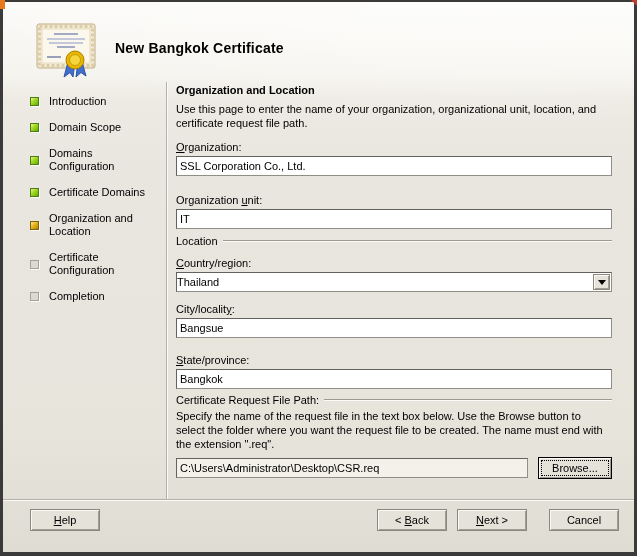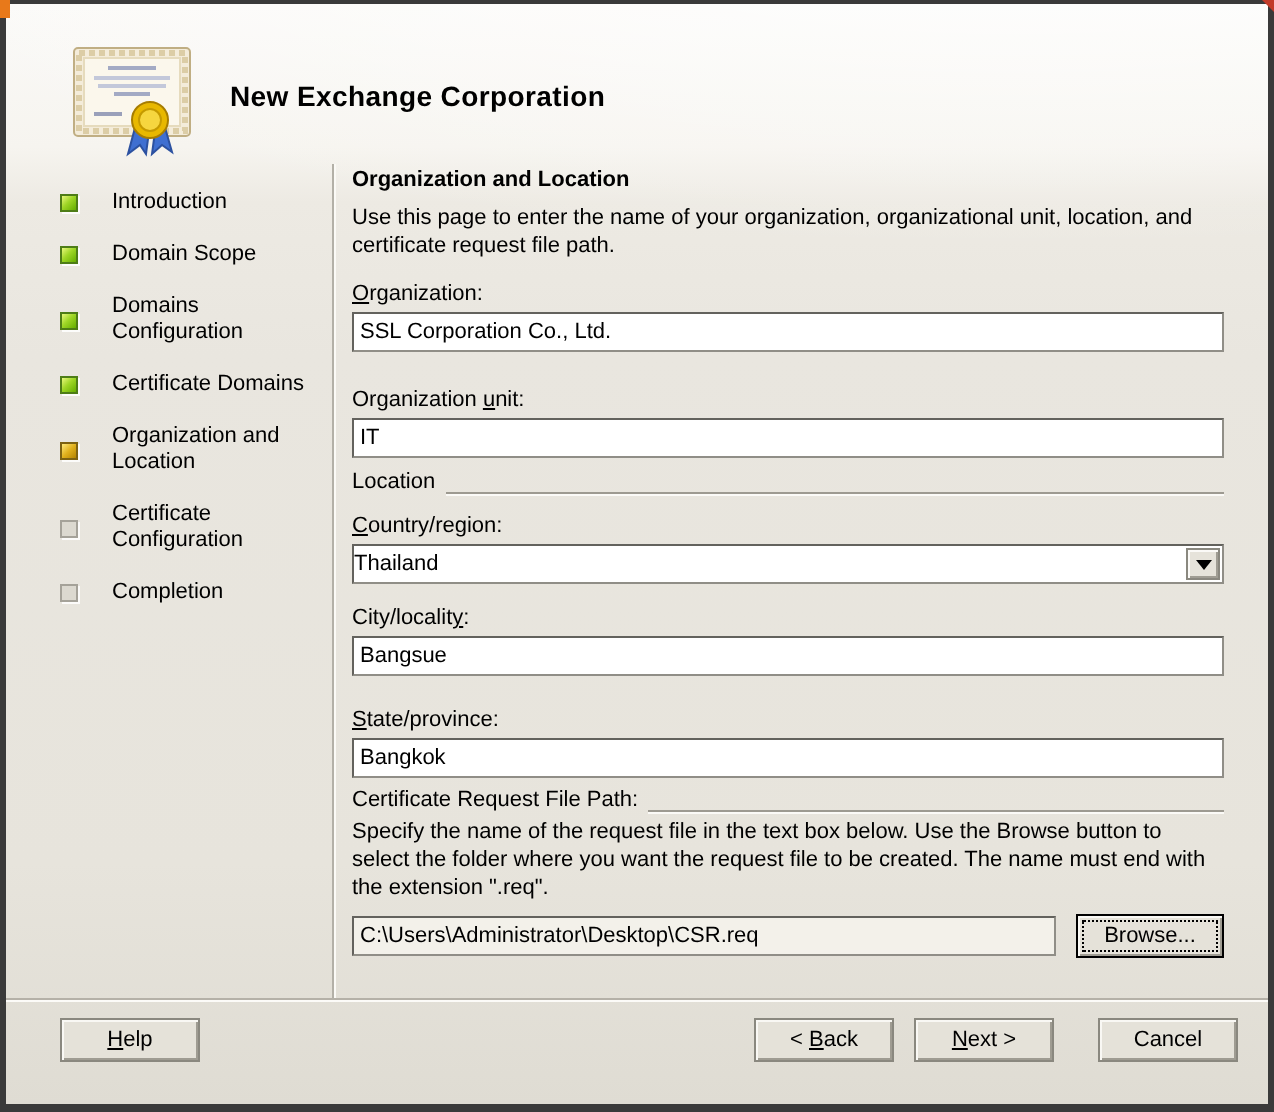--- a/index.html
+++ b/index.html
@@ -17,21 +17,21 @@
   .corner-tr { position:absolute; right:-3px; top:-2px; width:0; height:0;
                border-top:6px solid #c23b2a; border-left:6px solid transparent; }
 
   
   .header { height:78px; padding:20px 0 0 32px; display:flex; align-items:flex-start; }
   .title { margin:18px 0 0 16px; font-size:14px; font-weight:bold; letter-spacing:.2px; }
 
   
   .body { display:flex; height:419px; }
   .sidebar { width:164px; padding:15px 4px 0 27px; }
-  .step { display:flex; align-items:center; gap:17px; margin-bottom:13px; }
+  .step { display:flex; align-items:center; gap:10px; margin-bottom:13px; }
   .sq { width:9px; height:9px; flex:none; border:1px solid #6a6a5a; box-shadow:1px 1px 0 rgba(255,255,255,.85); }
   .step.done .sq    { background:linear-gradient(135deg,#e9f87c 0%,#9ed626 45%,#64ad00 100%); border-color:#4e7d17; }
   .step.current .sq { background:linear-gradient(135deg,#ffe97a 0%,#e0b01c 50%,#b38300 100%); border-color:#7d6212; }
   .step.pending .sq { background:#dcd9d0; border-color:#a5a299; }
   .lbl { width:106px; line-height:13px; }
 
   .vdivider { width:1px; background:#b3b0a7; box-shadow:1px 0 0 #fbfaf6; margin:2px 0 0; }
 
   .content { flex:1; padding:4px 22px 0 9px; }
   .heading { font-weight:bold; line-height:13px; }
@@ -42,21 +42,21 @@
   .mt5{margin-top:5px}.mt16{margin-top:16px}.mt4{margin-top:4px}
   .mt3{margin-top:3px}.mt6{margin-top:6px}.mt2{margin-top:2px}
 
   .tfield {
     display:block; width:100%; height:20px; padding:2px 3px;
     font:11px "Liberation Sans", sans-serif; color:#000; background:#fff;
     border:1px solid; border-color:#63625d #908e87 #908e87 #63625d;
   }
   .tfield.ro { background:#f3f1ea; }
 
-  .gsep { display:flex; align-items:flex-end; height:13px; }
+  .gsep { display:flex; align-items:center; height:13px; }
   .gsep-rule { flex:1; margin-left:5px; border-top:1px solid #9d9a91; box-shadow:0 1px 0 #fbfaf7; height:0; }
 
   .combo { position:relative; height:20px; border:1px solid; border-color:#63625d #908e87 #908e87 #63625d; background:#fff; }
   .combo-val { position:absolute; left:0; top:3px; }
   .combo-btn {
     position:absolute; top:1px; right:1px; bottom:1px; width:17px;
     background:#e6e3da; border:1px solid #8a887f;
     box-shadow:inset 1px 1px 0 #fbfaf7, inset -1px -1px 0 #a09d93;
     display:flex; align-items:center; justify-content:center;
   }
@@ -100,21 +100,21 @@
       <rect x="19" y="11" width="24" height="2" fill="#a3aac4"></rect>
       <rect x="12" y="16" width="38" height="2" fill="#c3c8da"></rect>
       <rect x="14" y="20" width="34" height="2" fill="#c3c8da"></rect>
       <rect x="22" y="24" width="18" height="2" fill="#a3aac4"></rect>
       <rect x="12" y="34" width="14" height="2" fill="#9aa0ba"></rect>
       <polygon points="33,40 29,55 35,50.5 38,55 40,40" fill="#3f6fd1" stroke="#2c51a0"></polygon>
       <polygon points="43,40 41,55 46,50.5 51,54 47,40" fill="#3f6fd1" stroke="#2c51a0"></polygon>
       <circle cx="40" cy="38" r="9" fill="#e8b800" stroke="#a77d00"></circle>
       <circle cx="40" cy="38" r="5.5" fill="#f6d63f" stroke="#c59a00"></circle>
     </svg>
-    <div class="title">New Exchange Corporation</div>
+    <div class="title">New Bangkok Certificate</div>
   </div>
 
   <div class="body">
     <div class="sidebar">
       <div class="step done">
         <span class="sq"></span>
         <span class="lbl">Introduction</span>
       </div>
       <div class="step done">
         <span class="sq"></span>

